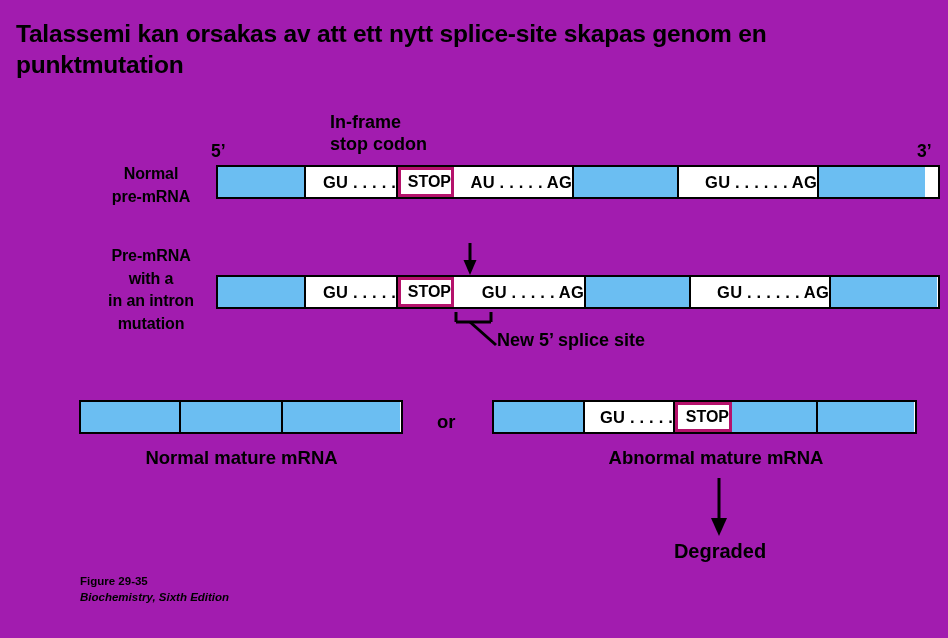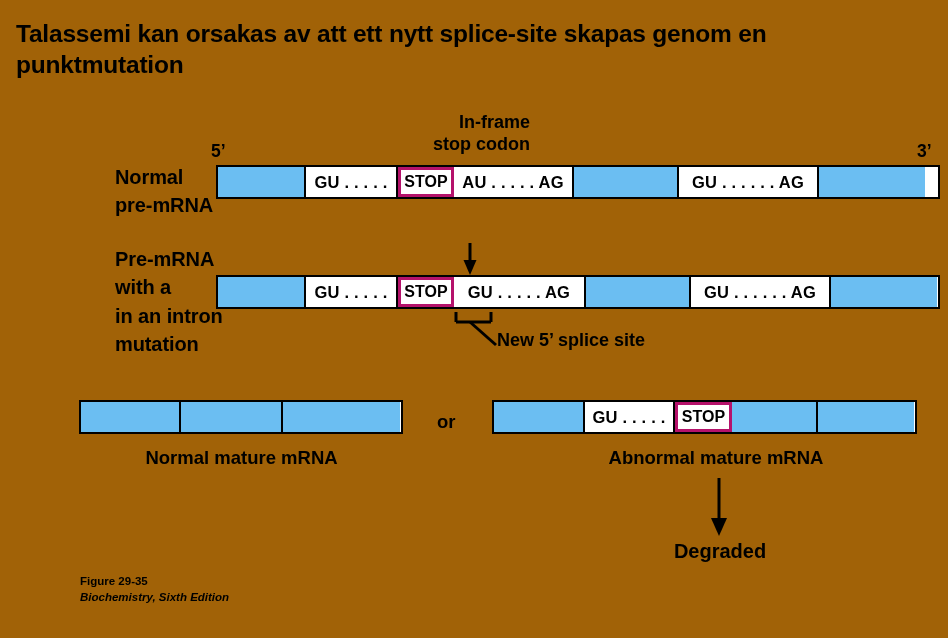--- a/index.html
+++ b/index.html
@@ -8,64 +8,63 @@
     background: #ffffff;
   }
   body {
     font-family: "Liberation Sans", sans-serif;
     color: #000000;
   }
   #page {
     position: relative;
     width: 948px;
     height: 638px;
-    background: #a16207;
+    background: #a21caf;
     overflow: hidden;
   }
 
   
   .title {
     position: absolute;
     left: 16px;
     top: 18px;
     width: 900px;
     font-size: 24.5px;
     font-weight: bold;
     line-height: 1.28;
     letter-spacing: -0.2px;
   }
 
   
   .row-label {
     position: absolute;
     font-weight: bold;
-    font-size: 20px;
+    font-size: 16px;
     line-height: 1.42;
-    text-align: left;
+    text-align: center;
     letter-spacing: -0.1px;
-    margin-left: 39px;
   }
   #label-normal  { left: 76px;  top: 163px; width: 150px; }
   #label-mutant  { left: 76px;  top: 245px; width: 150px; }
 
   
   .bar {
     position: absolute;
     display: flex;
     box-sizing: border-box;
     border: 2.5px solid #000000;
     background: #ffffff;
     height: 34px;
   }
   .seg {
     box-sizing: border-box;
     height: 100%;
     display: flex;
     align-items: center;
-    justify-content: center;
+    justify-content: flex-end;
     font-size: 16.5px;
     font-weight: bold;
     white-space: nowrap;
     letter-spacing: 0.2px;
     border-right: 2.5px solid #000000;
     overflow: hidden;
   }
   .seg:last-child { border-right: none; }
   .seg.exon  { background: #6BBEF2; }
   .seg.intron{ background: #ffffff; }
@@ -83,21 +82,21 @@
     font-size: 17.5px;
     font-weight: bold;
   }
 
   
   .annot {
     position: absolute;
     font-weight: bold;
     font-size: 18px;
     line-height: 1.22;
-    text-align: right;
+    text-align: left;
   }
   .annot-left {
     position: absolute;
     font-weight: bold;
     font-size: 18px;
     text-align: left;
   }
 
   
   .caption {

